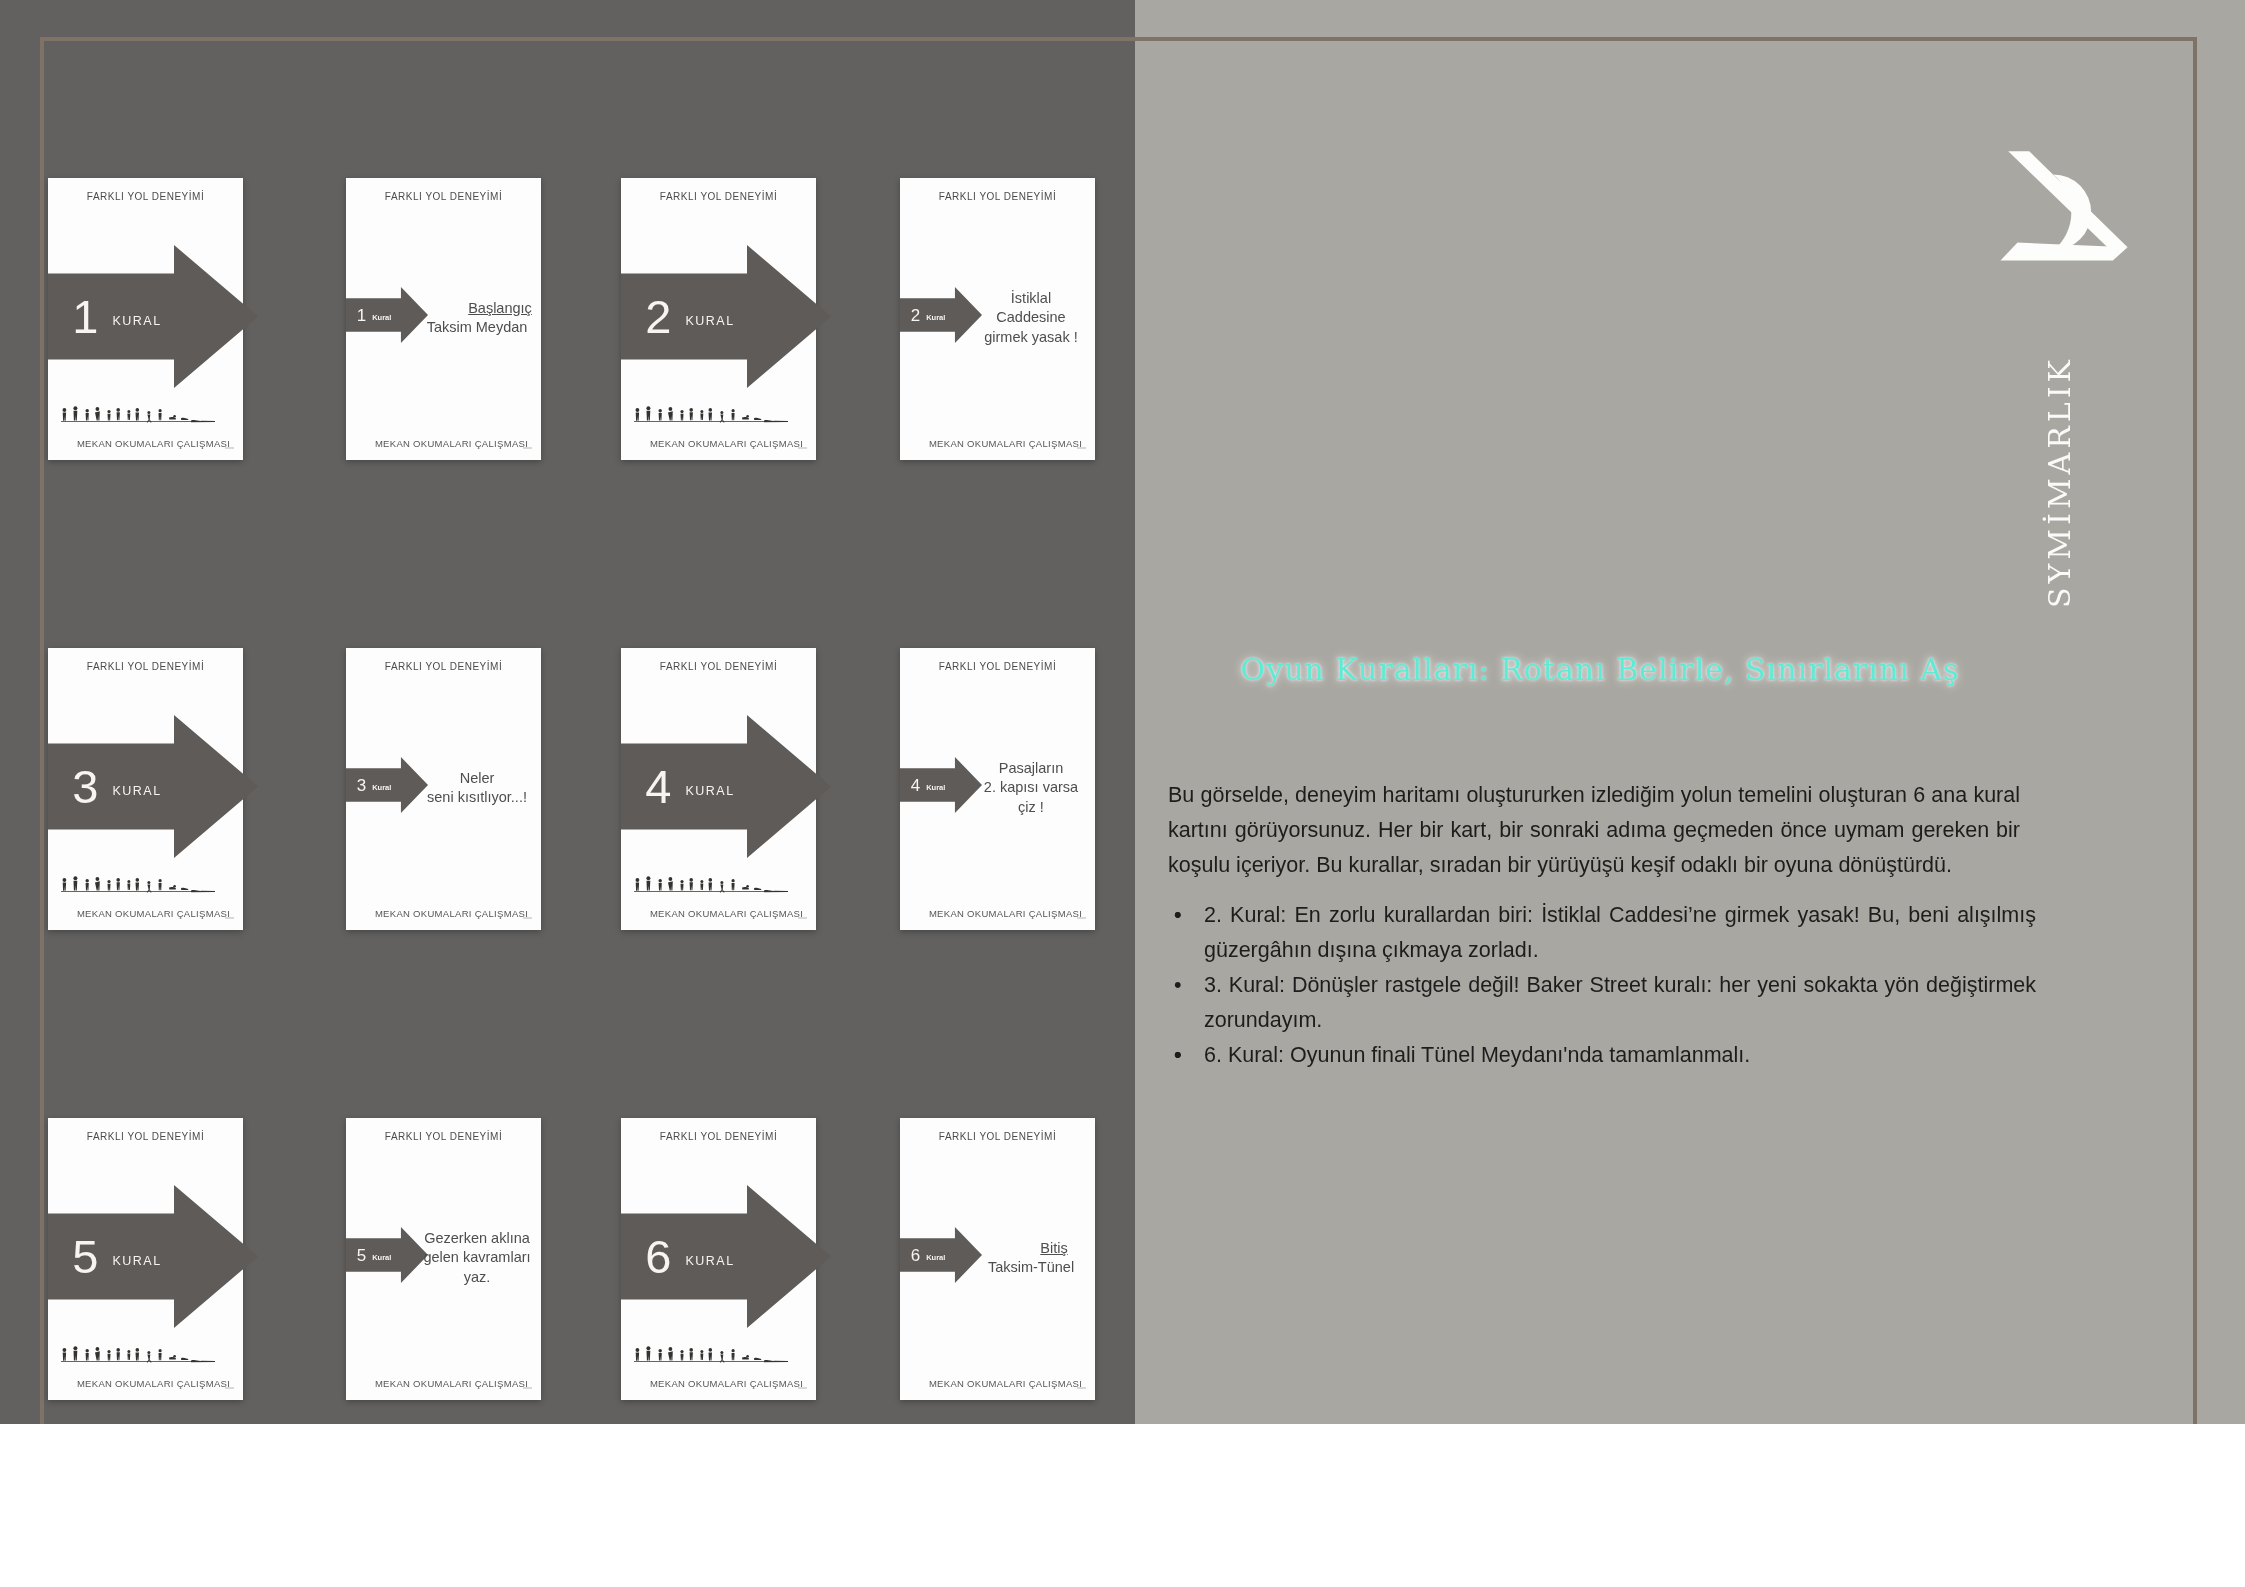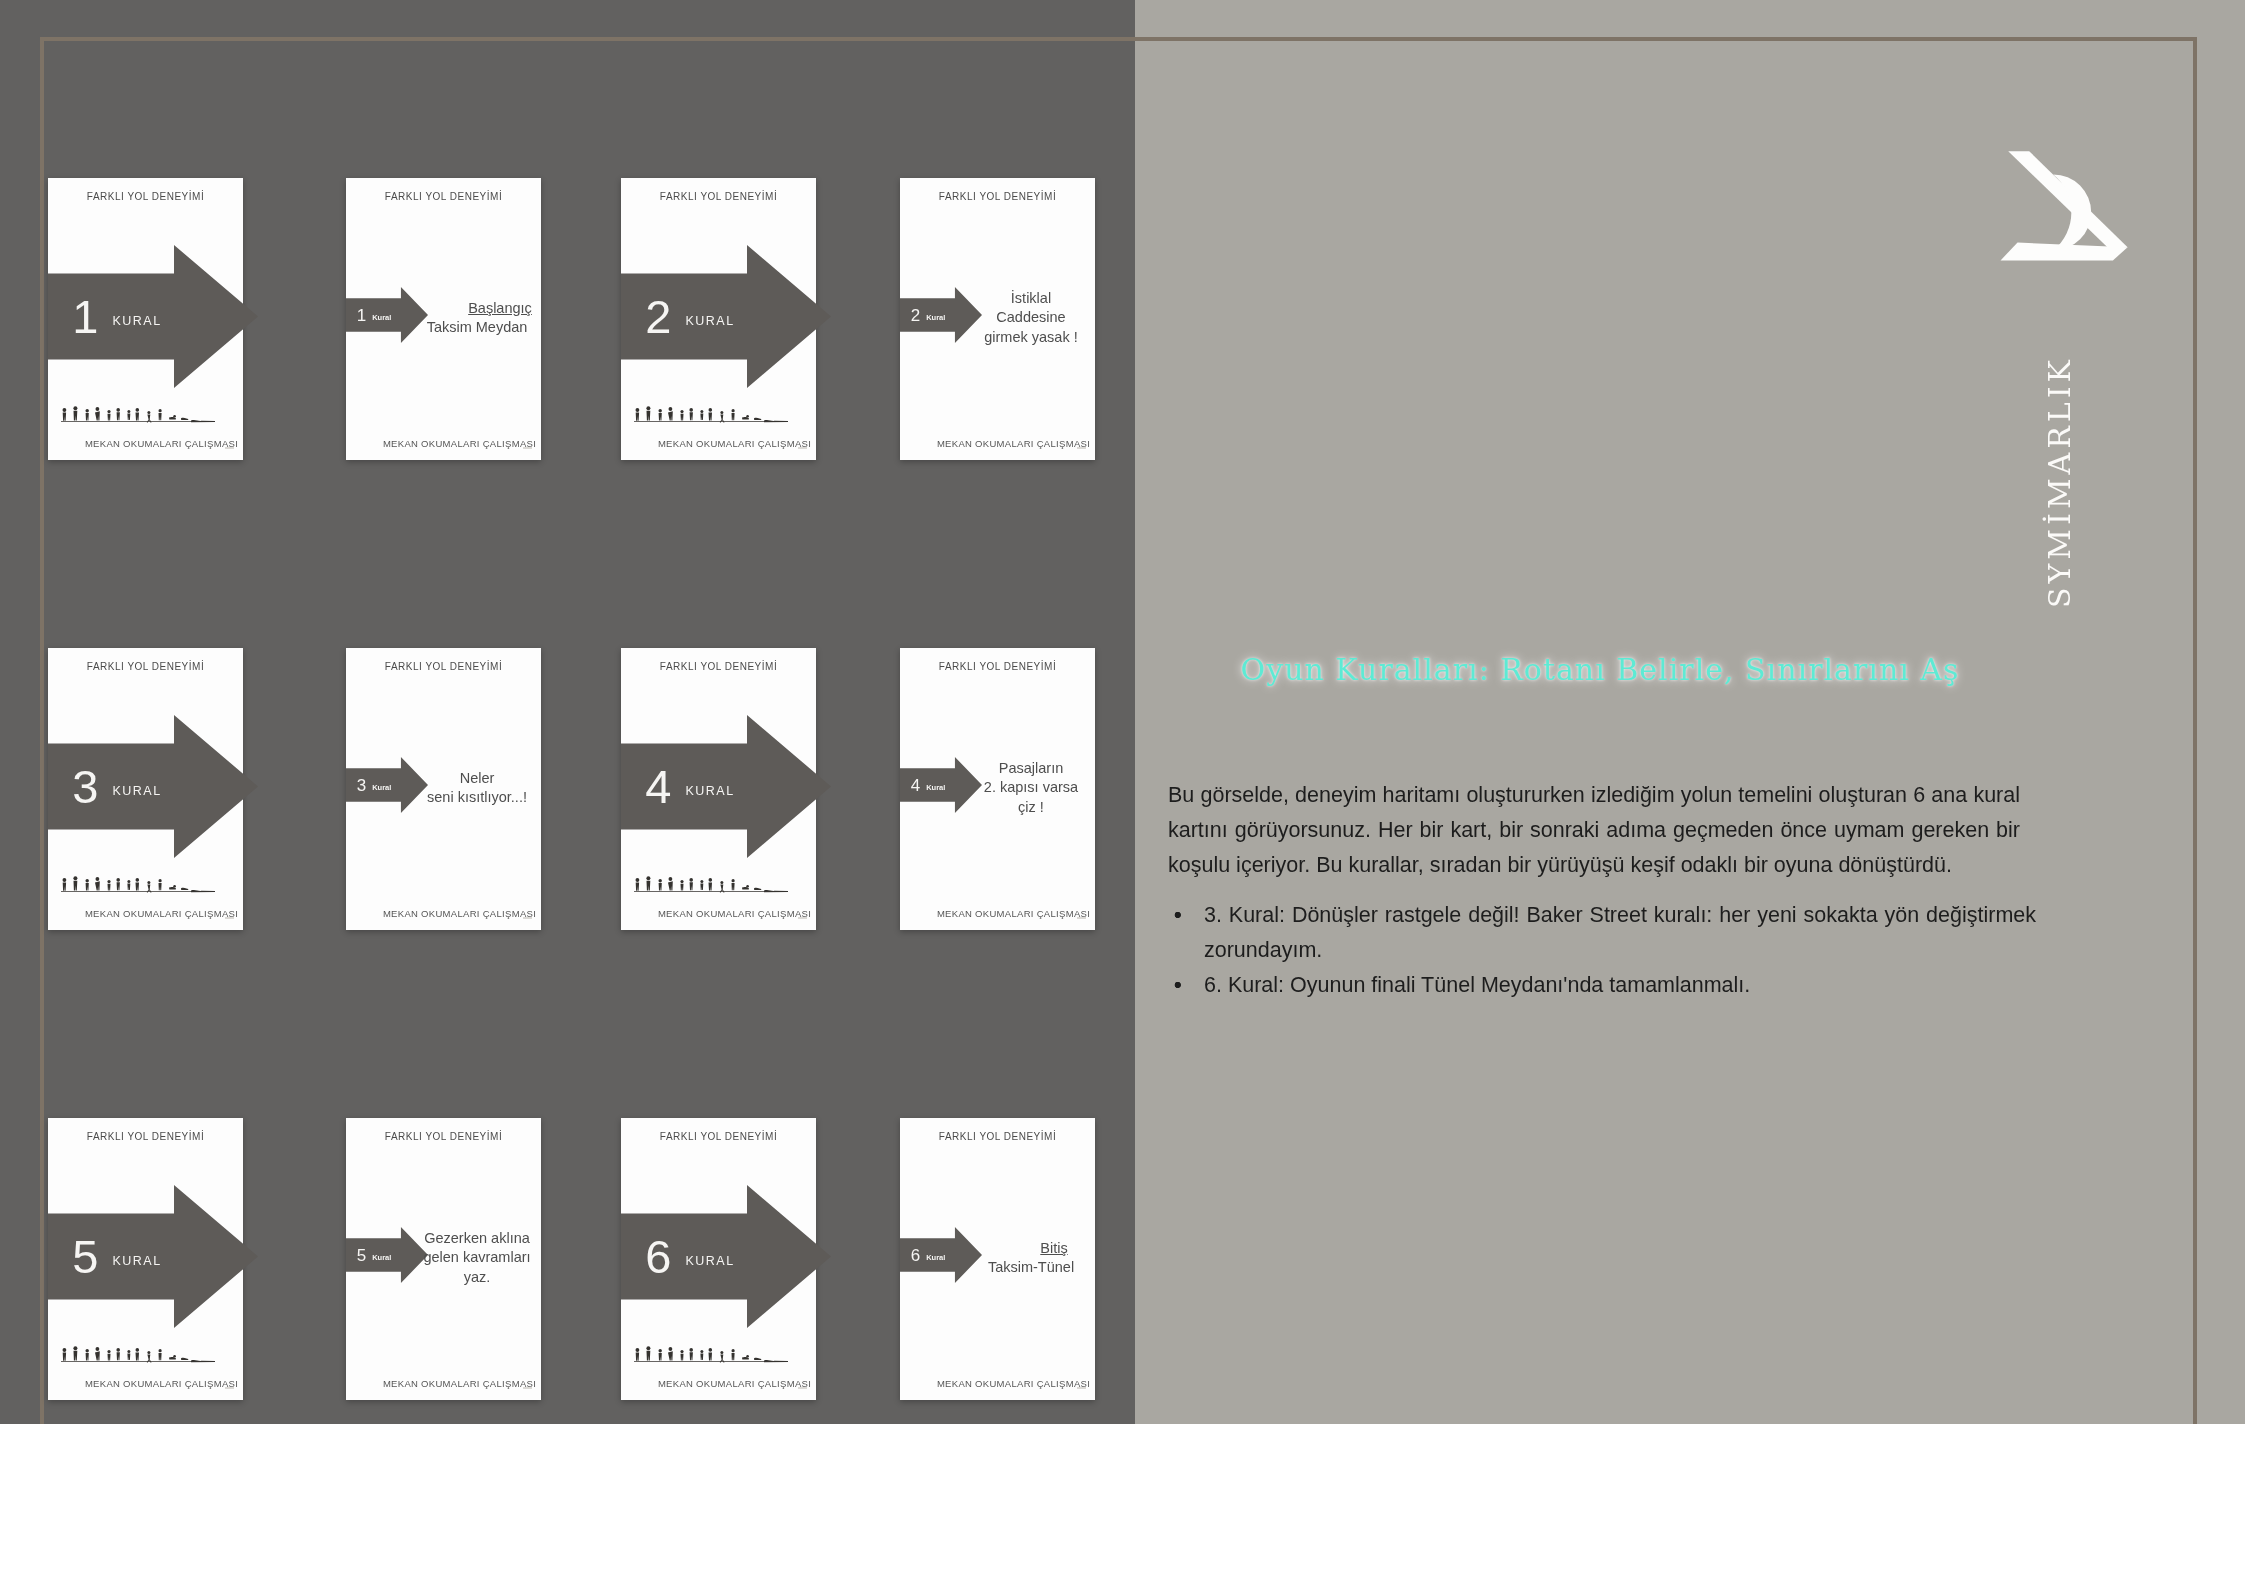--- a/index.html
+++ b/index.html
@@ -23,21 +23,21 @@
   .card{
     position:absolute;width:195px;height:282px;
     background:var(--card,#fdfdfd);
     box-shadow:0 2px 6px rgba(0,0,0,.28);
   }
   .card-header{
     position:absolute;top:13px;left:0;width:100%;text-align:center;
     font-size:10px;letter-spacing:.5px;color:#4b4b4b;
   }
   .card-footer{
-    position:absolute;bottom:11px;left:16px;width:100%;text-align:center;
+    position:absolute;bottom:11px;left:8px;width:100%;text-align:center;
     font-size:9.5px;letter-spacing:.3px;color:#565656;
   }
   .big-arrow{
     position:absolute;left:0;top:67px;width:210px;height:143px;
     background:var(--arrow,#5e5b58);
     clip-path:polygon(0 20%,60% 20%,60% 0,100% 50%,60% 100%,60% 80%,0 80%);
   }
   .big-arrow-content{
     position:absolute;left:0;top:95px;width:138px;height:87px;
     display:flex;align-items:center;justify-content:center;gap:14px;
@@ -572,20 +572,20 @@
   </svg>
 
   <div class="brand-text">SYMİMARLIK</div>
 
   <div class="panel-title">Oyun Kuralları: Rotanı Belirle, Sınırlarını Aş</div>
 
   <div class="panel-body">
     <p>Bu görselde, deneyim haritamı oluştururken izlediğim yolun temelini oluşturan 6 ana kural kartını görüyorsunuz. Her bir kart, bir sonraki adıma geçmeden önce uymam gereken bir koşulu içeriyor. Bu kurallar, sıradan bir yürüyüşü keşif odaklı bir oyuna dönüştürdü.</p>
     <ul class="rules-list">
         <li class="bullet-item"><span class="bullet-dot">•</span></li>
-        <li class="bullet-item"><span class="bullet-dot">•</span></li>
+        <li class="bullet-item"><span class="bullet-dot">•</span><span>2. Kural: En zorlu kurallardan biri: İstiklal Caddesi’ne girmek yasak! Bu, beni alışılmış güzergâhın dışına çıkmaya zorladı.</span></li>
         <li class="bullet-item"><span class="bullet-dot">•</span><span>3. Kural: Dönüşler rastgele değil! Baker Street kuralı: her yeni sokakta yön değiştirmek zorundayım.</span></li>
         <li class="bullet-item"><span class="bullet-dot">•</span></li>
         <li class="bullet-item"><span class="bullet-dot">•</span></li>
         <li class="bullet-item"><span class="bullet-dot">•</span><span>6. Kural: Oyunun finali Tünel Meydanı'nda tamamlanmalı.</span></li>
       </ul>
   </div>
 </div>
 
 </body></html>

